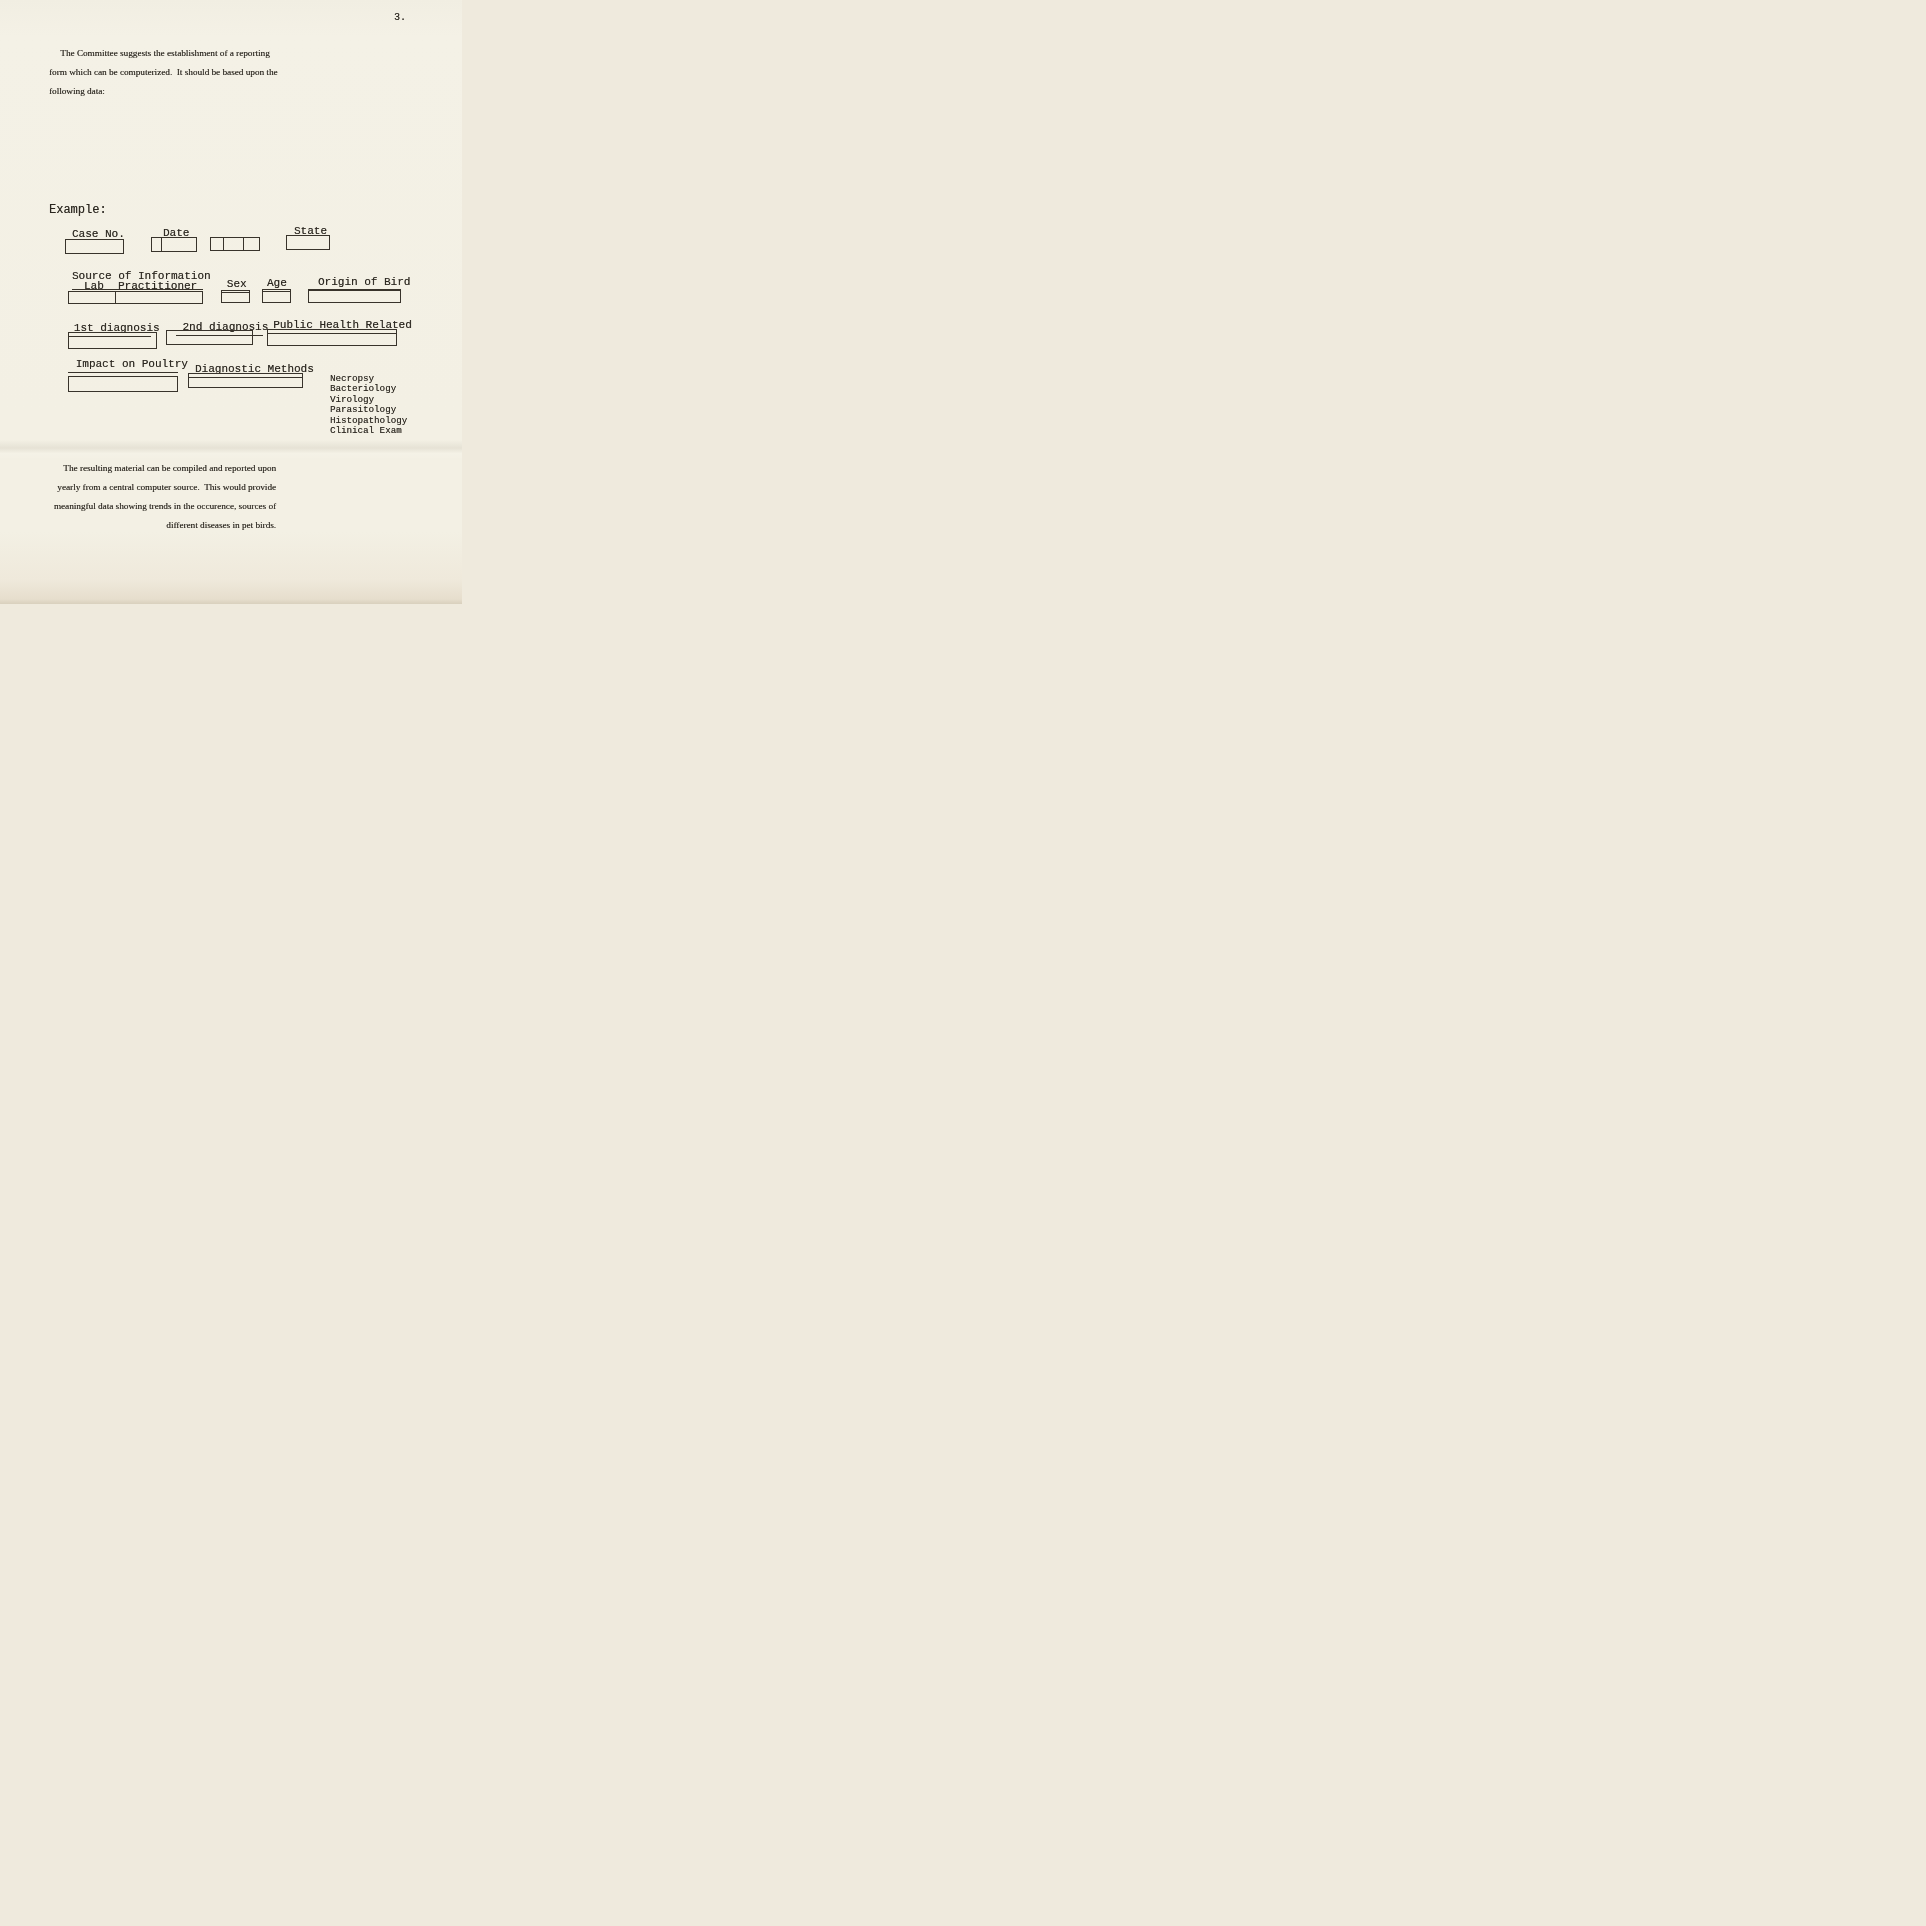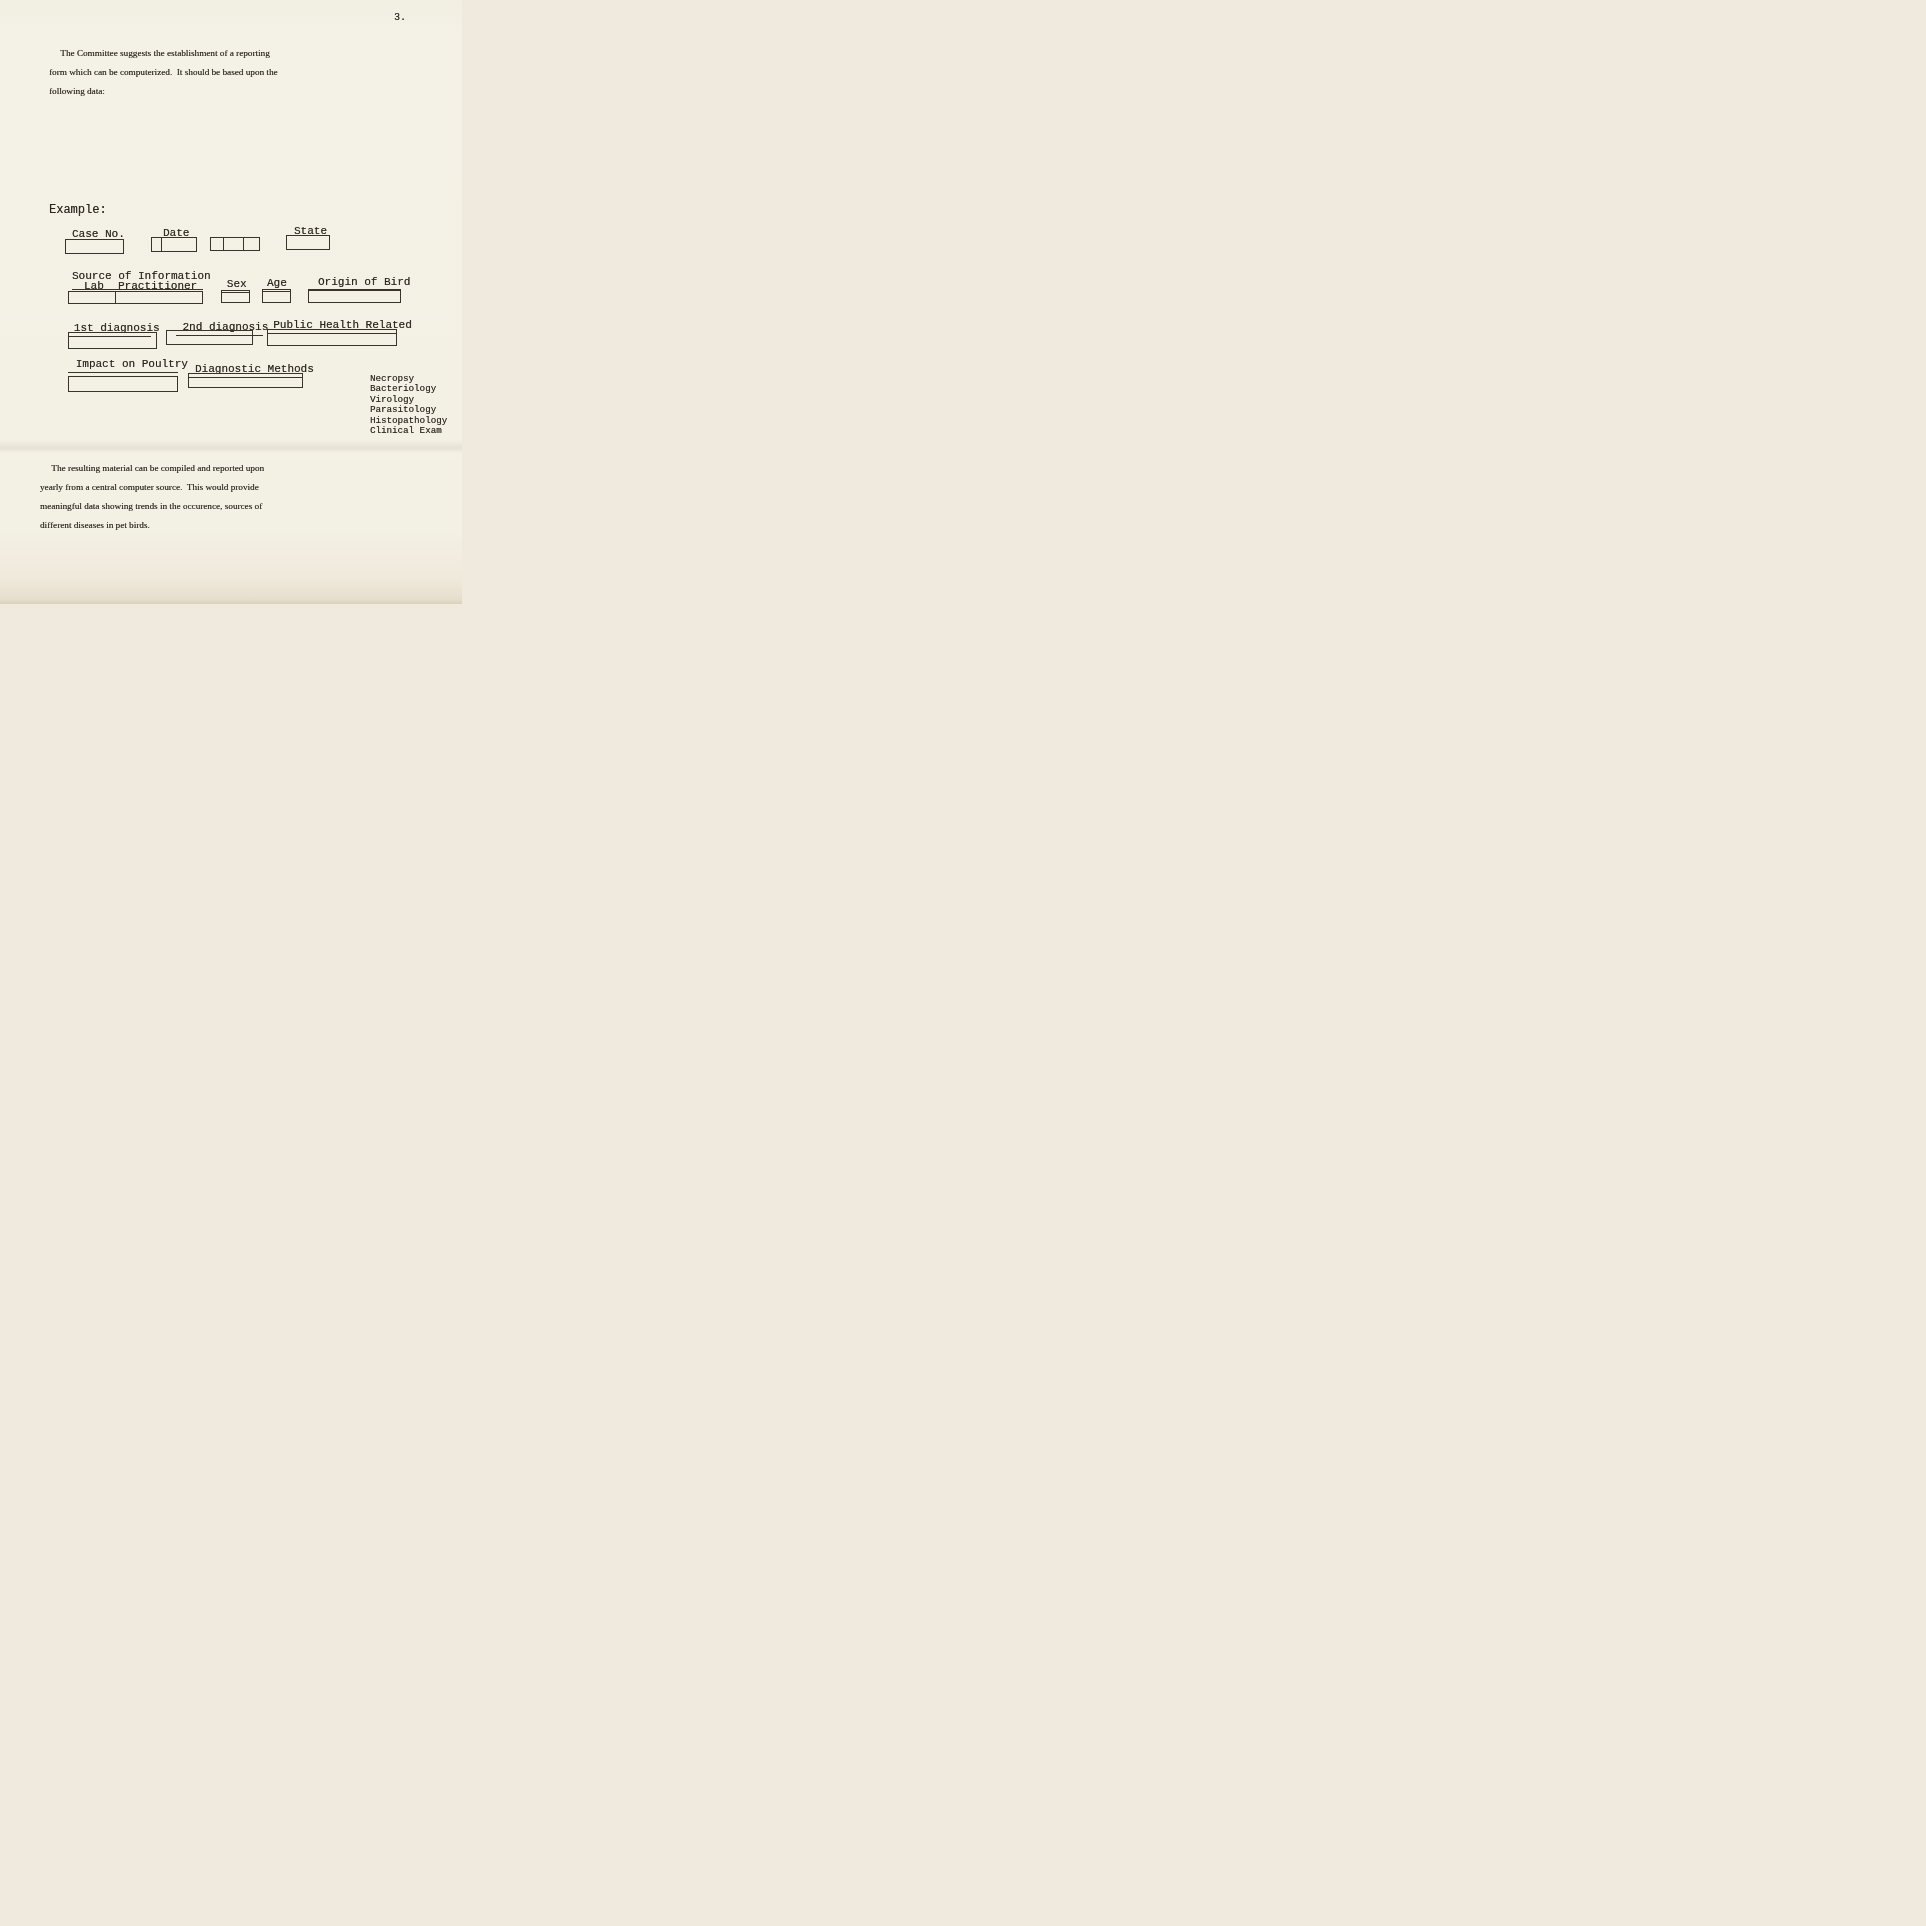--- a/index.html
+++ b/index.html
@@ -139,30 +139,30 @@
 
   <div class="flabel underlined" style="left:267px; top:319px; width:130px; text-indent:6.2px;">Public Health Related</div>
   <div class="fbox" style="left:267px; top:329px; width:130px; height:17.3px;"></div>
 
   <div class="flabel underlined" style="left:68px; top:358px; width:110px; text-indent:7.7px;">Impact on Poultry</div>
   <div class="fbox" style="left:68px; top:376px; width:110px; height:16px;"></div>
 
   <div class="flabel underlined" style="left:188px; top:363px; width:115px; text-indent:7px;">Diagnostic Methods</div>
   <div class="fbox" style="left:188px; top:373px; width:115px; height:15px;"></div>
 
-  <div class="methods" style="left:330px; top:374px;margin-left:40px;">
+  <div class="methods" style="left:330px; top:374px;">
       <div class="method-line">Necropsy</div>
       <div class="method-line">Bacteriology</div>
       <div class="method-line">Virology</div>
       <div class="method-line">Parasitology</div>
       <div class="method-line">Histopathology</div>
       <div class="method-line">Clinical Exam</div>
     </div>
 
-  <div class="para" style="left:40px; top:459px;">
+  <div class="para" style="left:52px; top:459px;text-align:right;">
       <div class="line">     The resulting material can be compiled and reported upon</div>
       <div class="line">yearly from a central computer source.  This would provide</div>
       <div class="line">meaningful data showing trends in the occurence, sources of</div>
       <div class="line">different diseases in pet birds.</div>
     </div>
 
   <div class="crease"></div>
 
 </div>
 

